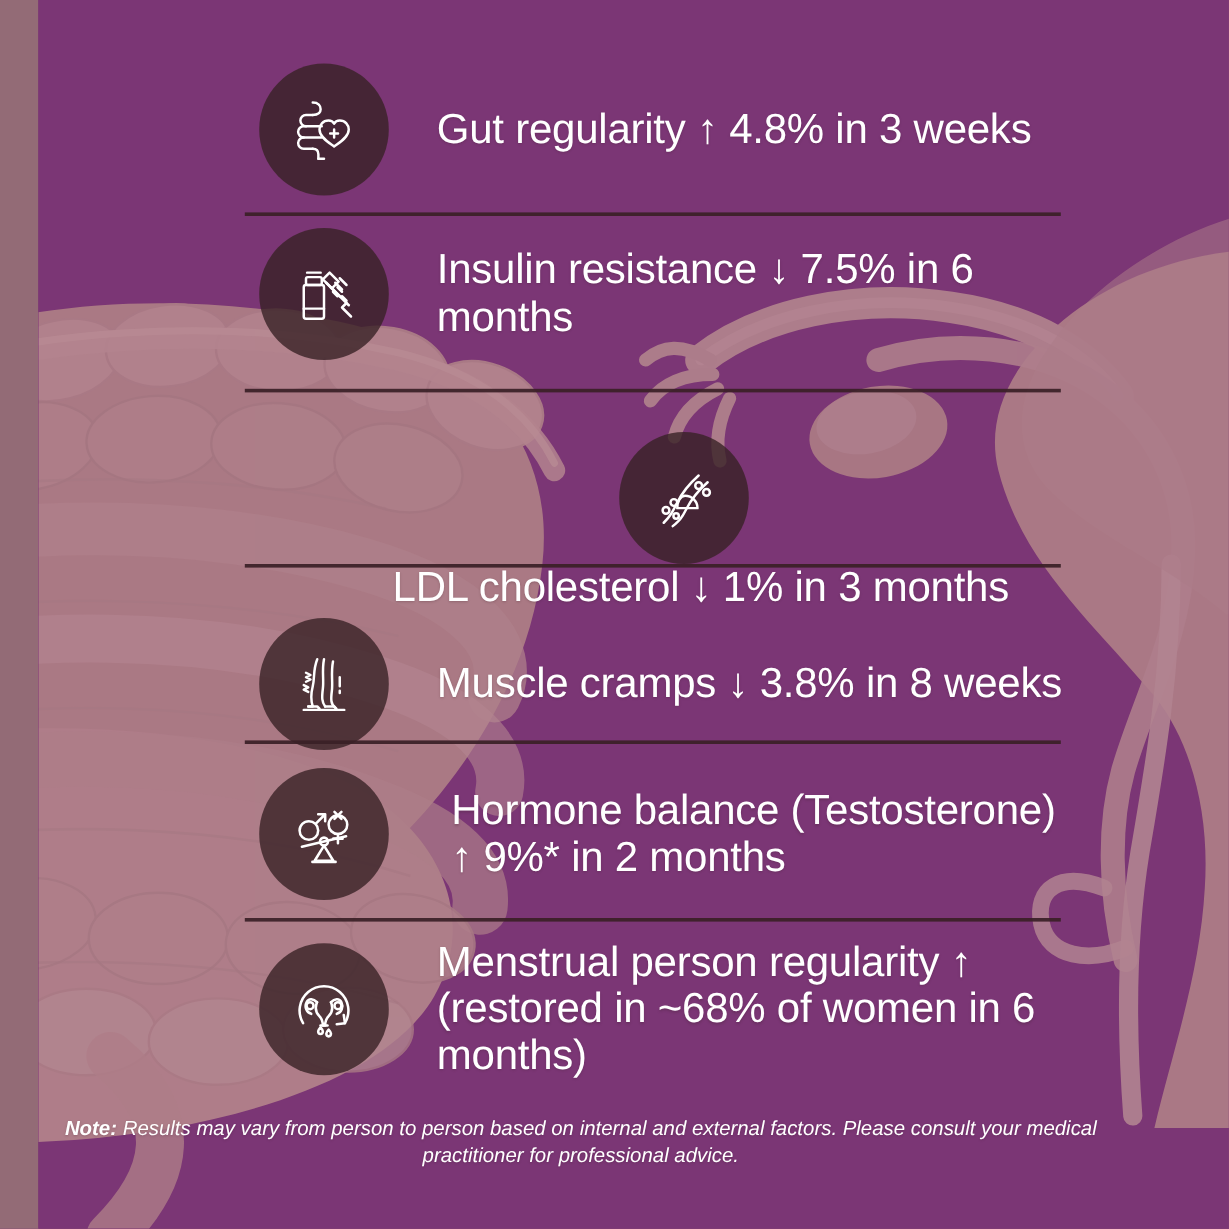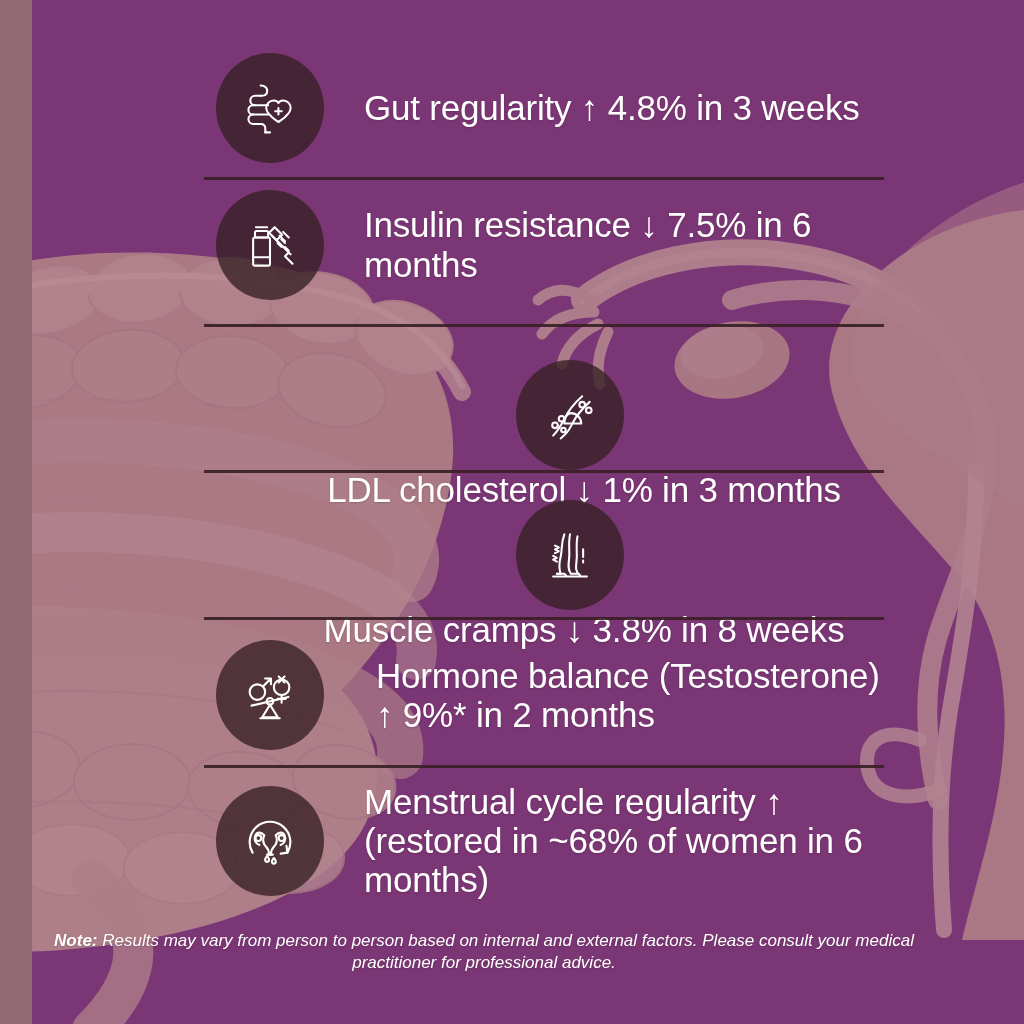--- a/index.html
+++ b/index.html
@@ -272,21 +272,21 @@
           <circle cx="25" cy="48" r="2.4"></circle>
         </svg>
       </div>
       <div class="row-text">
         <span class="line1">LDL cholesterol ↓ 1% in 3 months</span>
       </div>
     </div>
 
     <div class="divider" style="top:470px;"></div>
 
-    <div class="row" style="top:500px;height:115px;flex-direction:column;">
+    <div class="row" style="top:512px;height:115px;">
       <div class="icon-badge">
         <svg width="60" height="60" viewBox="0 0 64 64" fill="none" stroke="#ffffff" stroke-width="2.2" stroke-linecap="round" stroke-linejoin="round">
           <path d="M26 10 C 22 20, 24 26, 22 34 C 20 42, 20 46, 22 52 L 18 52"></path>
           <path d="M32 10 C 30 20, 32 28, 31 36 C 30 44, 30 48, 33 52"></path>
           <path d="M40 12 C 38 22, 40 30, 39 38 C 38 46, 38 50, 42 53"></path>
           <path d="M18 52 h8 l2 2"></path>
           <path d="M33 52 h8 l2 2"></path>
           <path d="M14 55 h36"></path>
           <path d="M16 22 l4 2 -4 2 4 2 -4 2"></path>
           <path d="M14 33 l4 2 -4 2 4 2"></path>
@@ -338,21 +338,21 @@
           <path d="M38 26 c3 -3 7 -4 9 0 2 4 0 9 -4 10"></path>
           <circle cx="20" cy="29" r="3"></circle>
           <circle cx="44" cy="29" r="3"></circle>
           <path d="M29 46 h6"></path>
 
           <path d="M27 51 c0 1.4 1 2.4 2 2.4 1 0 2 -1 2 -2.4 0 -1.2 -2 -3.4 -2 -3.4 s-2 2.2 -2 3.4z"></path>
           <path d="M34 53 c0 1.4 1 2.4 2 2.4 1 0 2 -1 2 -2.4 0 -1.2 -2 -3.4 -2 -3.4 s-2 2.2 -2 3.4z"></path>
         </svg>
       </div>
       <div class="row-text">
-        <span class="line1">Menstrual cycle regularity ↑</span>
+        <span class="line1">Menstrual person regularity ↑</span>
         <span class="line2">(restored in ~68% of women in 6 months)</span>
       </div>
     </div>
 
   </div>
 
   <div id="note">
     <span class="note-label">Note:</span><span class="note-body"> Results may vary from person to person based on internal and external factors. Please consult your medical practitioner for professional advice.</span>
   </div>
 

